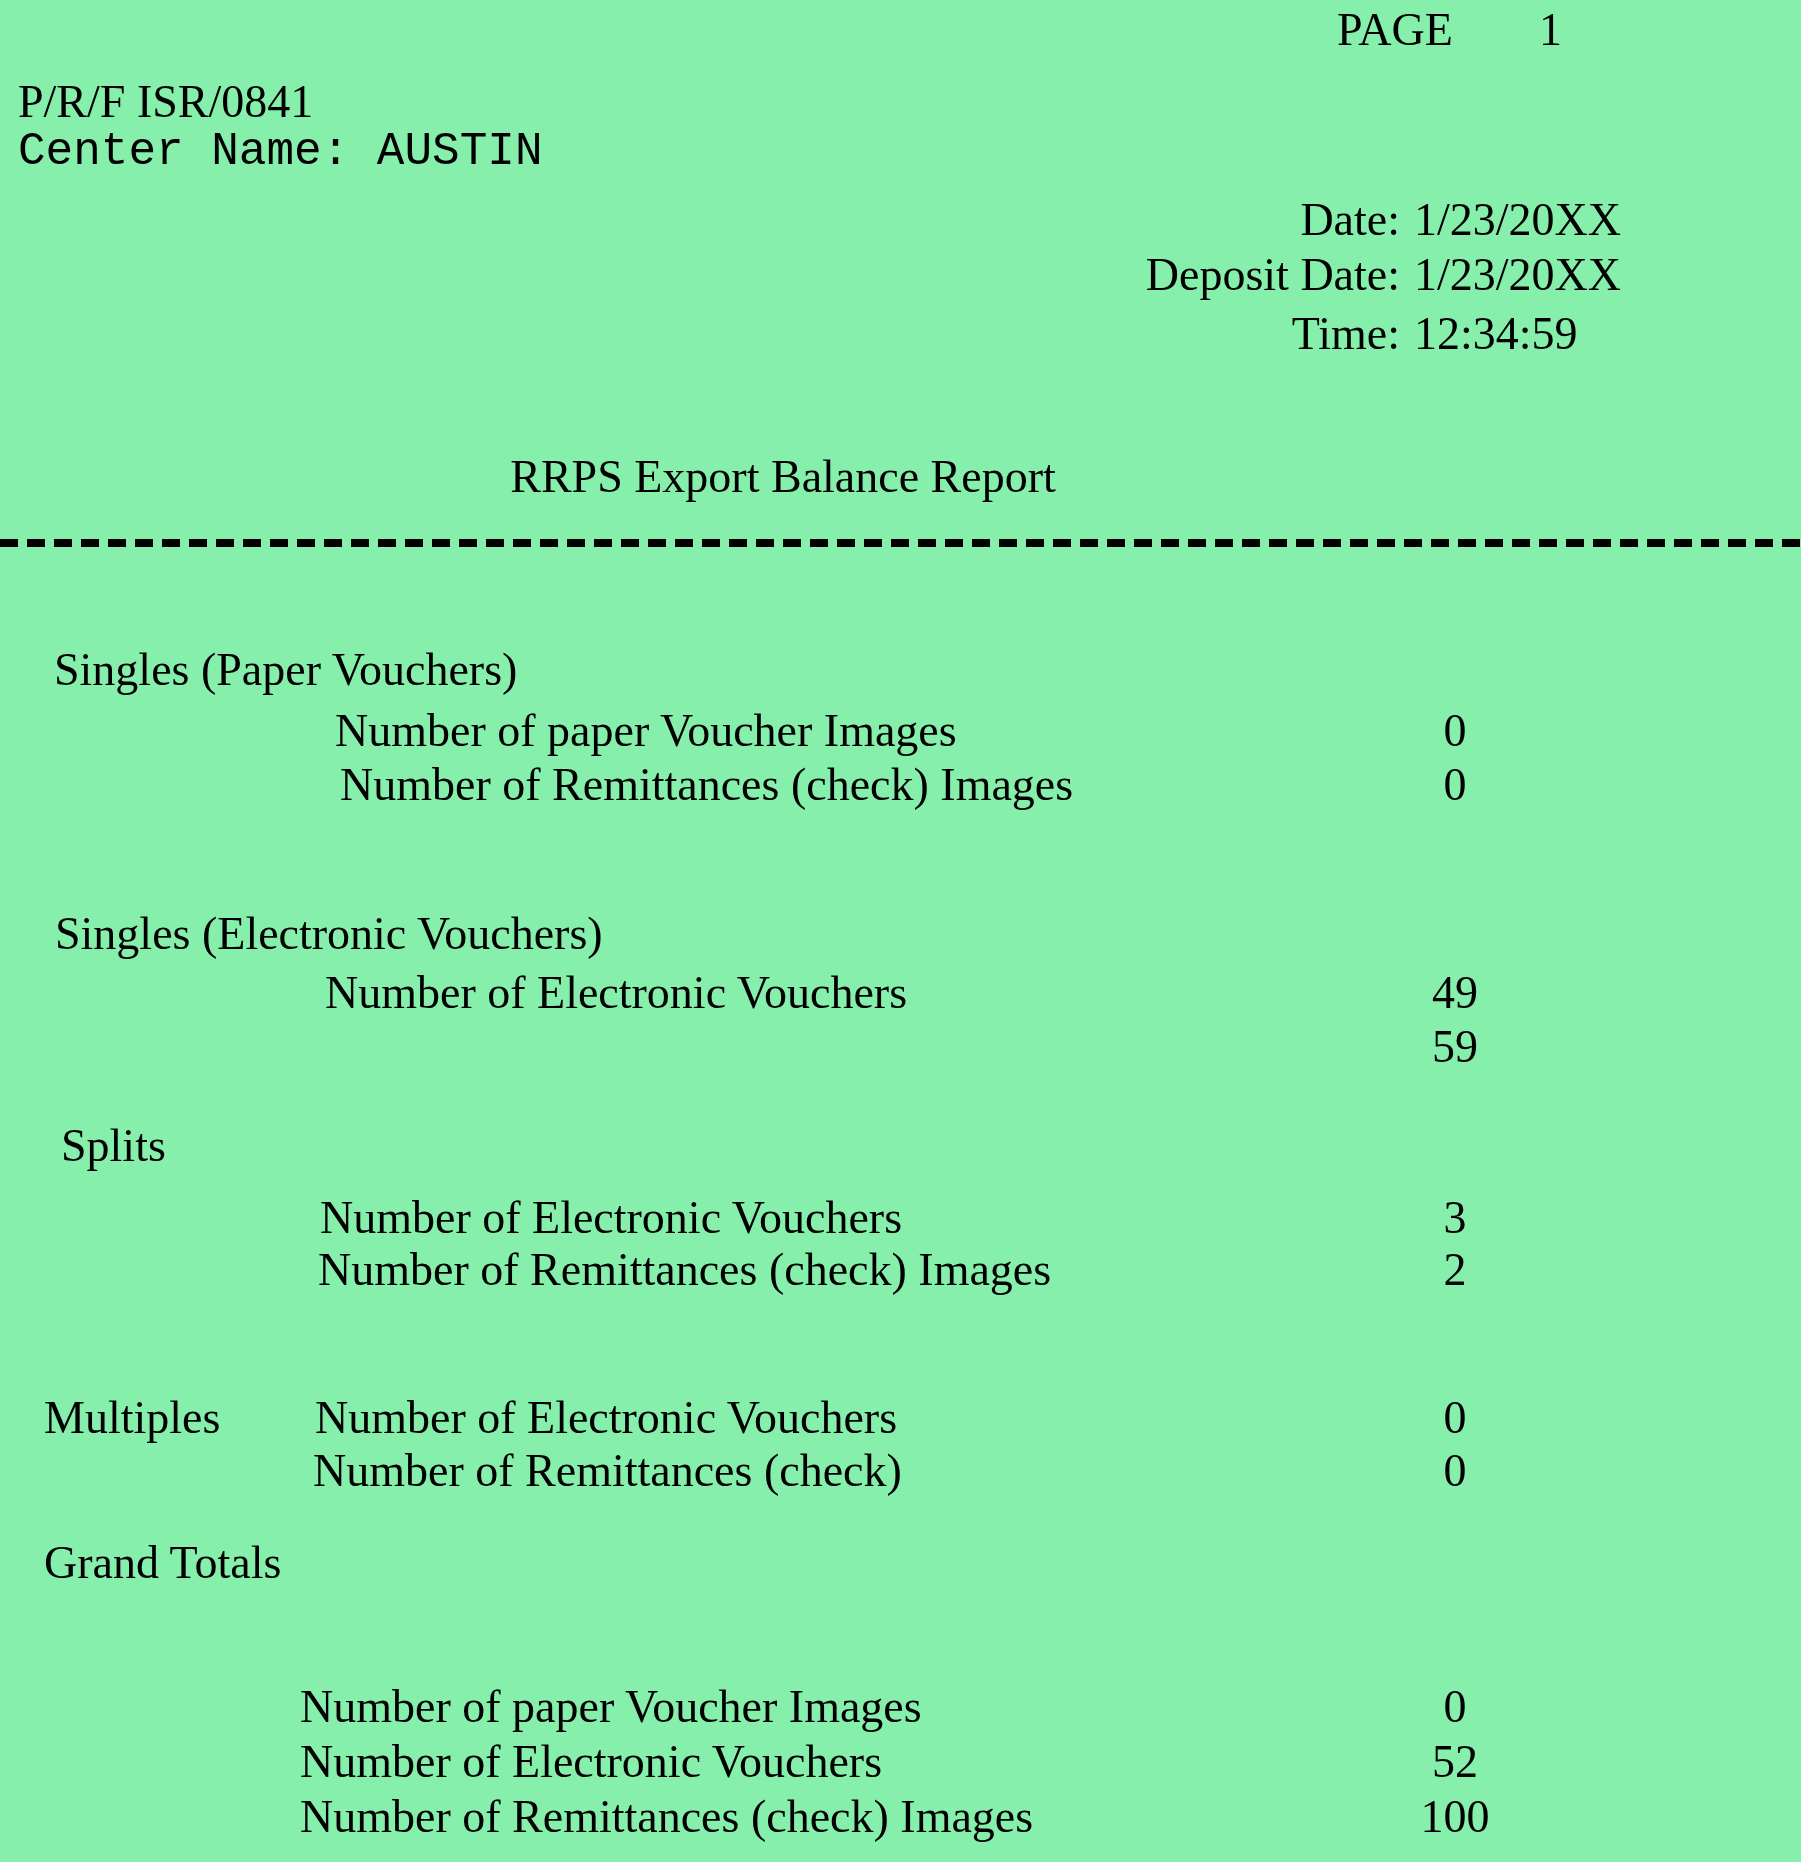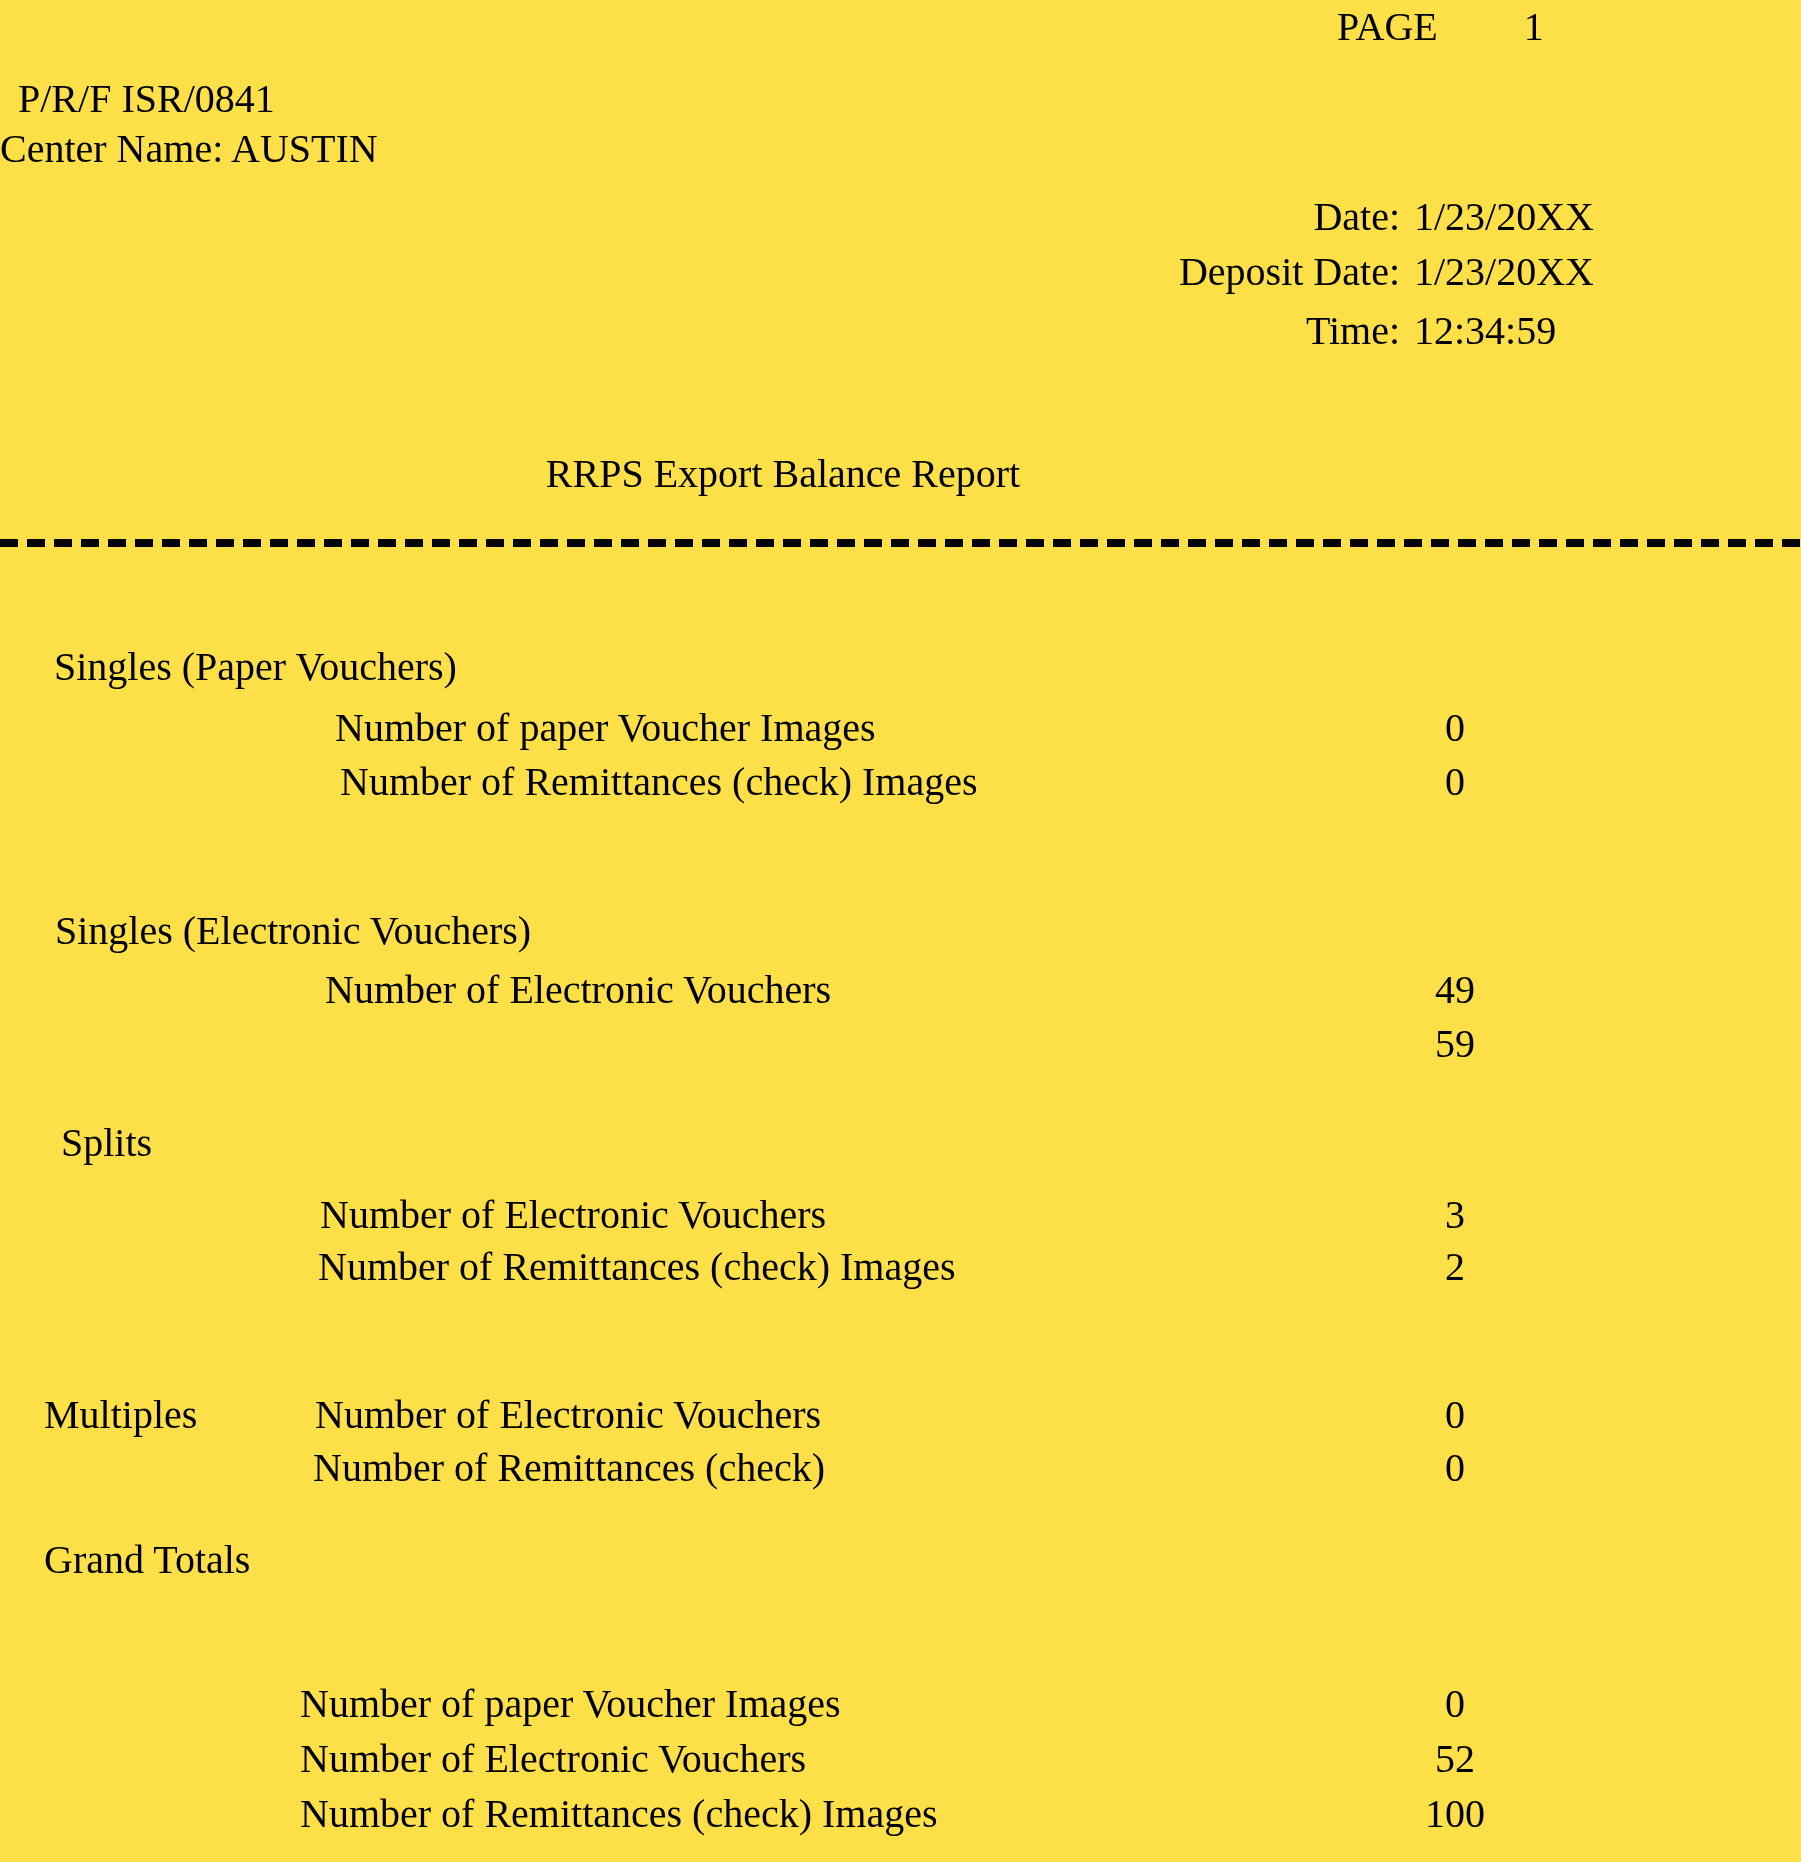--- a/index.html
+++ b/index.html
@@ -4,24 +4,24 @@
 <style>
   html, body {
     margin: 0;
     padding: 0;
     background: #ffffff;
   }
   .sheet {
     position: relative;
     width: 1801px;
     height: 1862px;
-    background: #fde047;
+    background: #86efac;
     color: #000000;
     font-family: "Liberation Serif", "DejaVu Serif", serif;
-    font-size: 40px;
+    font-size: 46px;
     line-height: 1;
     overflow: hidden;
   }
   .line {
     position: absolute;
     white-space: nowrap;
   }
   
   .page-row .page-num { margin-left: 86px; }
   
@@ -72,21 +72,21 @@
 </head>
 <body>
 
 <div class="sheet">
 
   <div class="line page-row" style="left:1337px; top:7px;">
     <span>PAGE</span><span class="page-num">1</span>
   </div>
 
   <div class="line" style="left:18px; top:79px;">P/R/F ISR/0841</div>
-  <div class="line" style="left:0; top:129px;">Center Name: AUSTIN</div>
+  <div class="line" style="left:18px; top:129px;font-family:Liberation Mono, monospace;">Center Name: AUSTIN</div>
 
   <div class="meta-row" style="top:197px;">
     <span class="meta-lbl">Date:</span><span class="meta-val">1/23/20XX</span>
   </div>
   <div class="meta-row" style="top:252px;">
     <span class="meta-lbl">Deposit Date:</span><span class="meta-val">1/23/20XX</span>
   </div>
   <div class="meta-row" style="top:311px;">
     <span class="meta-lbl">Time:</span><span class="meta-val">12:34:59</span>
   </div>

